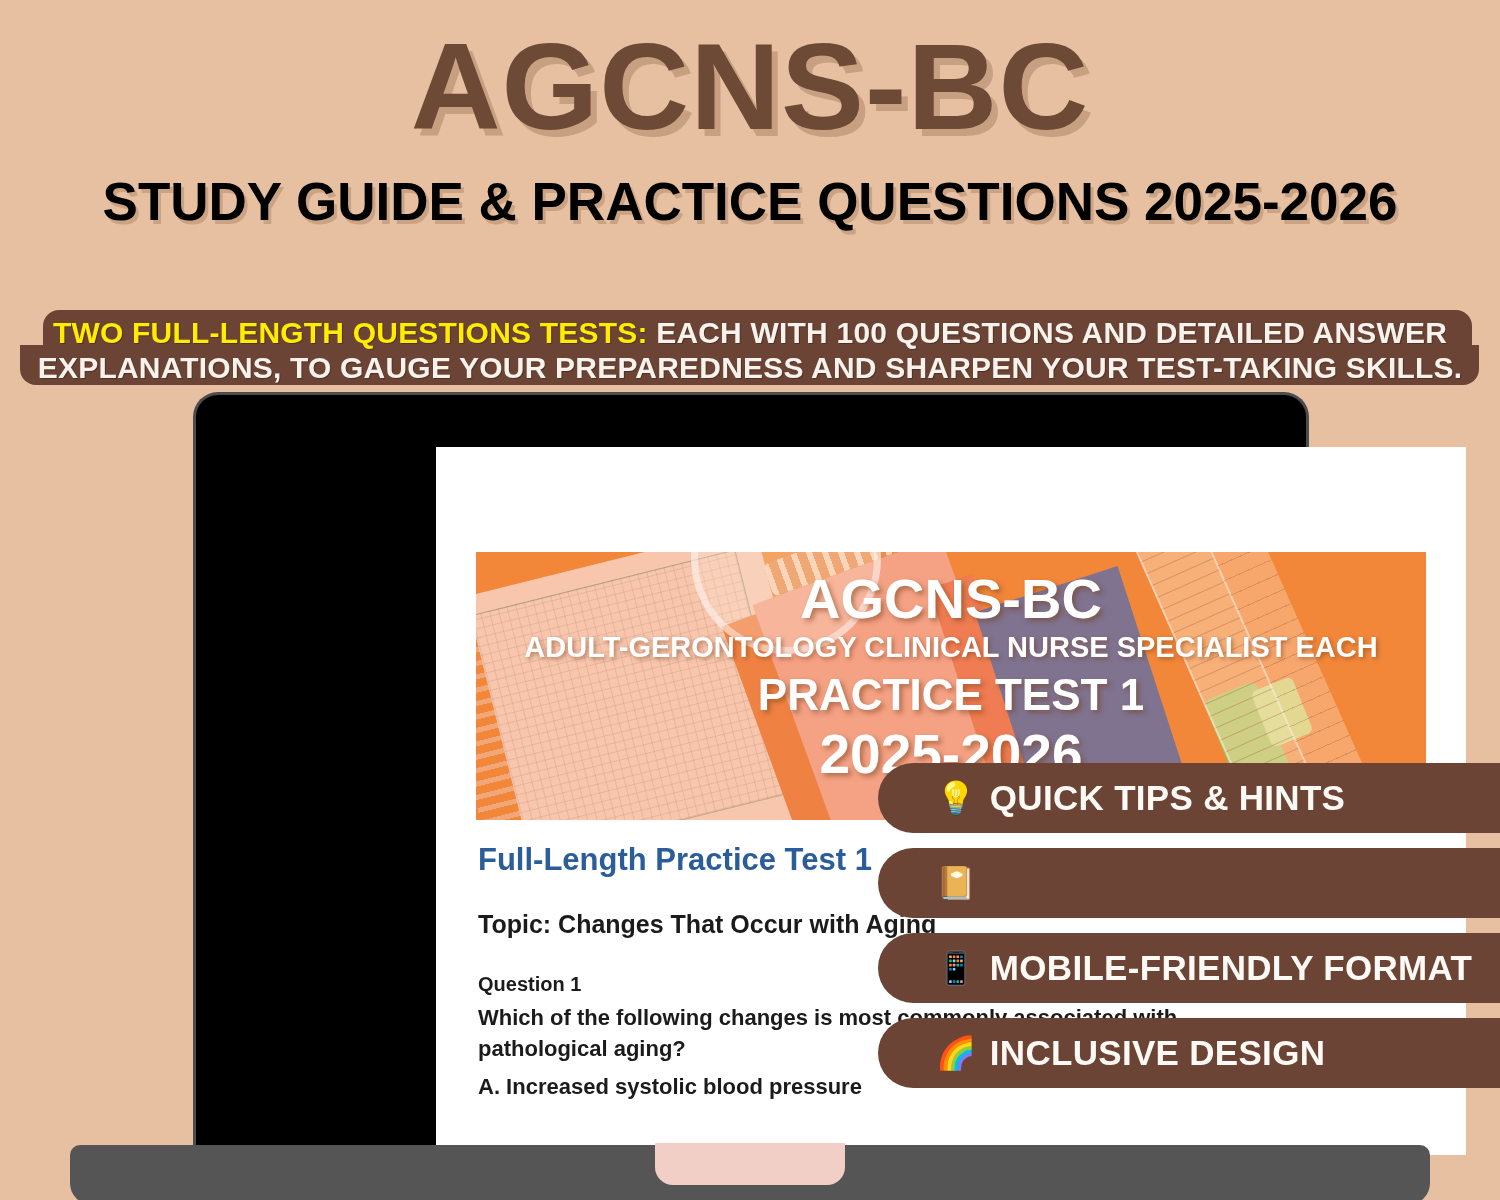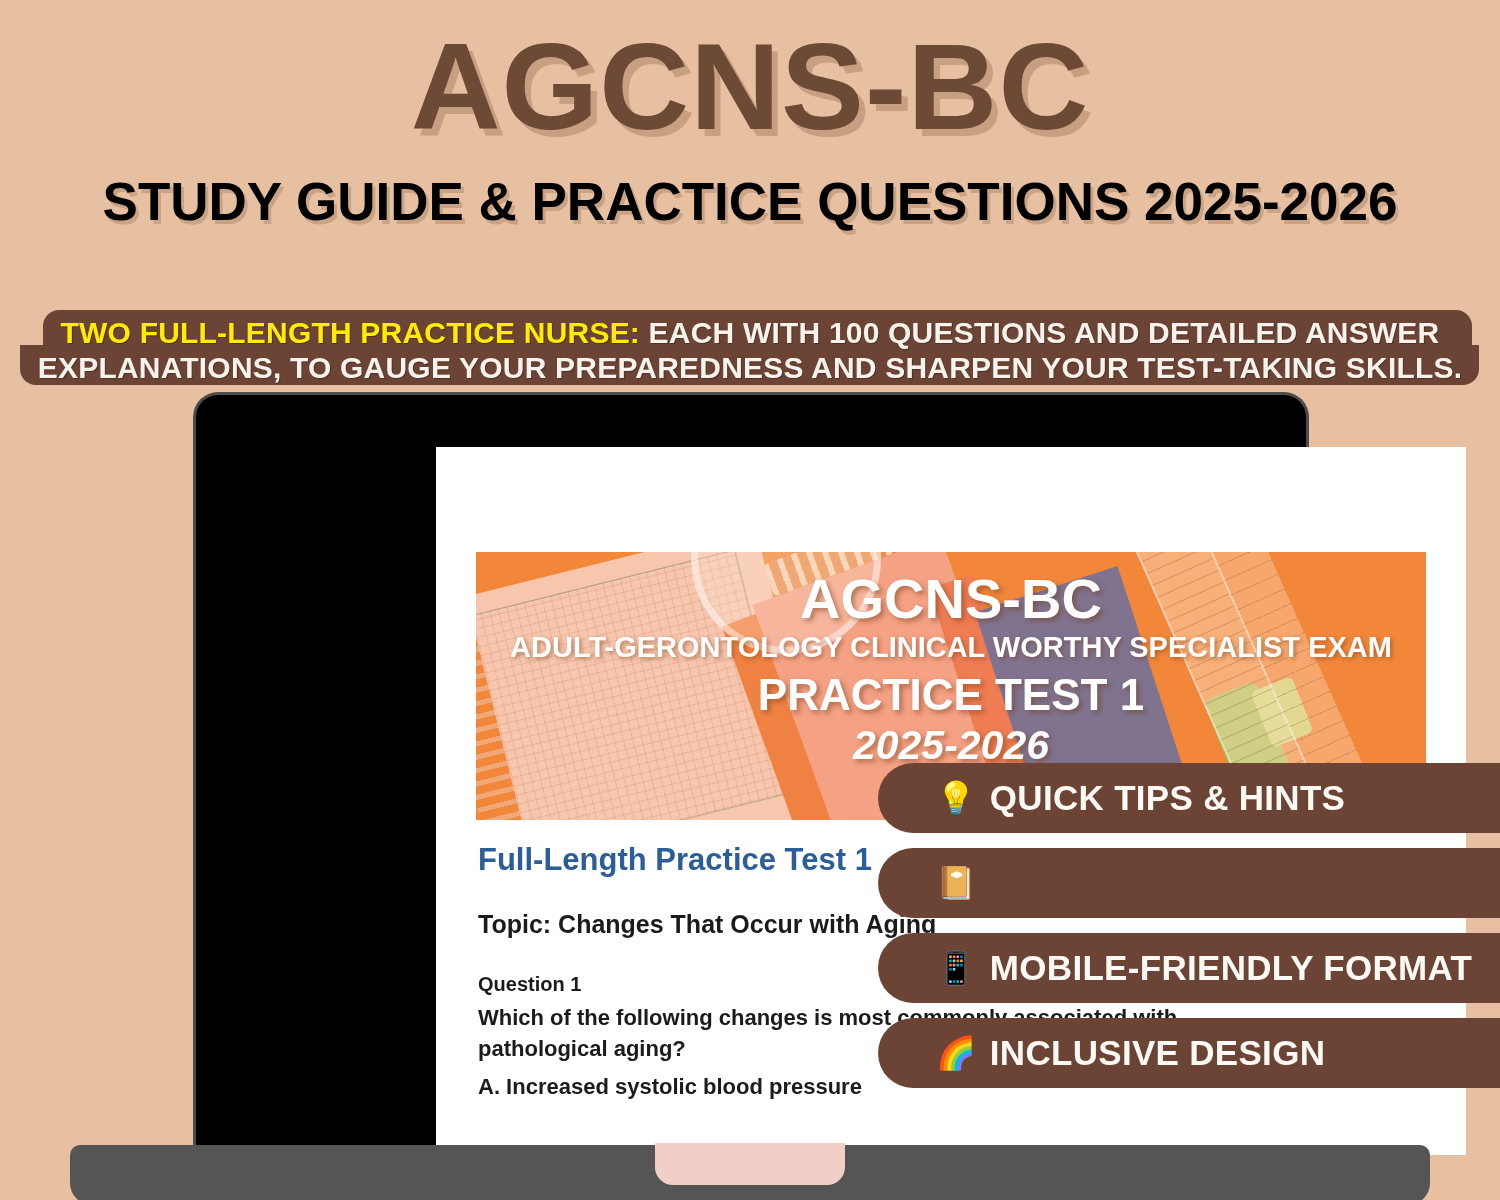--- a/index.html
+++ b/index.html
@@ -229,23 +229,22 @@
   }
   #cover-subtitle {
     font-size: 29px; font-weight: bold; margin-top: 2px;
     text-shadow: 2px 2px 4px rgba(120,60,20,0.5);
   }
   #cover-test-line {
     font-size: 44px; font-weight: bold; margin-top: 6px;
     text-shadow: 3px 3px 5px rgba(120,60,20,0.5);
   }
   #cover-years {
-    font-size: 41px; font-weight: bold; margin-top: 2px;
+    font-size: 55px; font-weight: bold; margin-top: 2px;
     text-shadow: 3px 3px 5px rgba(120,60,20,0.5);
-    font-style: italic;
   }
 
   
   #doc-body {
     position: absolute;
     left: 42px; top: 395px;
     width: 960px;
     color: #1b1b1b;
   }
   .doc-h1 {
@@ -316,21 +315,21 @@
 
   <div id="headline-block">
     <div id="main-title">AGCNS-BC</div>
     <div id="subtitle-2">STUDY GUIDE &amp; PRACTICE QUESTIONS 2025-2026</div>
   </div>
 
   <div id="promo-banner">
     <div class="banner-bar" id="banner-bar-top"></div>
     <div class="banner-bar" id="banner-bar-bottom"></div>
     <div id="banner-line-1">
-      <span class="banner-hl">TWO FULL-LENGTH PRACTICE NURSE:</span><span> EACH WITH 100 QUESTIONS AND DETAILED ANSWER</span>
+      <span class="banner-hl">TWO FULL-LENGTH QUESTIONS TESTS:</span><span> EACH WITH 100 QUESTIONS AND DETAILED ANSWER</span>
     </div>
     <div id="banner-line-2">EXPLANATIONS, TO GAUGE YOUR PREPAREDNESS AND SHARPEN YOUR TEST-TAKING SKILLS.</div>
   </div>
 
   <div id="laptop">
     <div id="laptop-lid">
       <div id="laptop-screen">
 
         <div id="cover-art">
           <div class="art" id="art-notepad"></div>
@@ -342,21 +341,21 @@
           <div class="art" id="art-coral-strip"></div>
           <div class="art" id="art-purple-book"></div>
           <div class="art" id="art-green-marker"></div>
           <div class="art" id="art-green-marker-cap"></div>
           <div class="art" id="art-protractor"></div>
           <div class="art" id="art-ruler"></div>
           <div class="art" id="art-ruler2"></div>
 
           <div id="cover-text">
             <div id="cover-title">AGCNS-BC</div>
-            <div id="cover-subtitle">ADULT-GERONTOLOGY CLINICAL WORTHY SPECIALIST EXAM</div>
+            <div id="cover-subtitle">ADULT-GERONTOLOGY CLINICAL NURSE SPECIALIST EACH</div>
             <div id="cover-test-line">PRACTICE TEST 1</div>
             <div id="cover-years">2025-2026</div>
           </div>
         </div>
 
         <div id="doc-body">
           <div class="doc-h1">Full-Length Practice Test 1</div>
           <div class="doc-topic">Topic: Changes That Occur with Aging</div>
           <div class="doc-qnum">Question 1</div>
           <div class="doc-qtext"> Which of the following changes is most commonly associated with pathological aging?</div>

